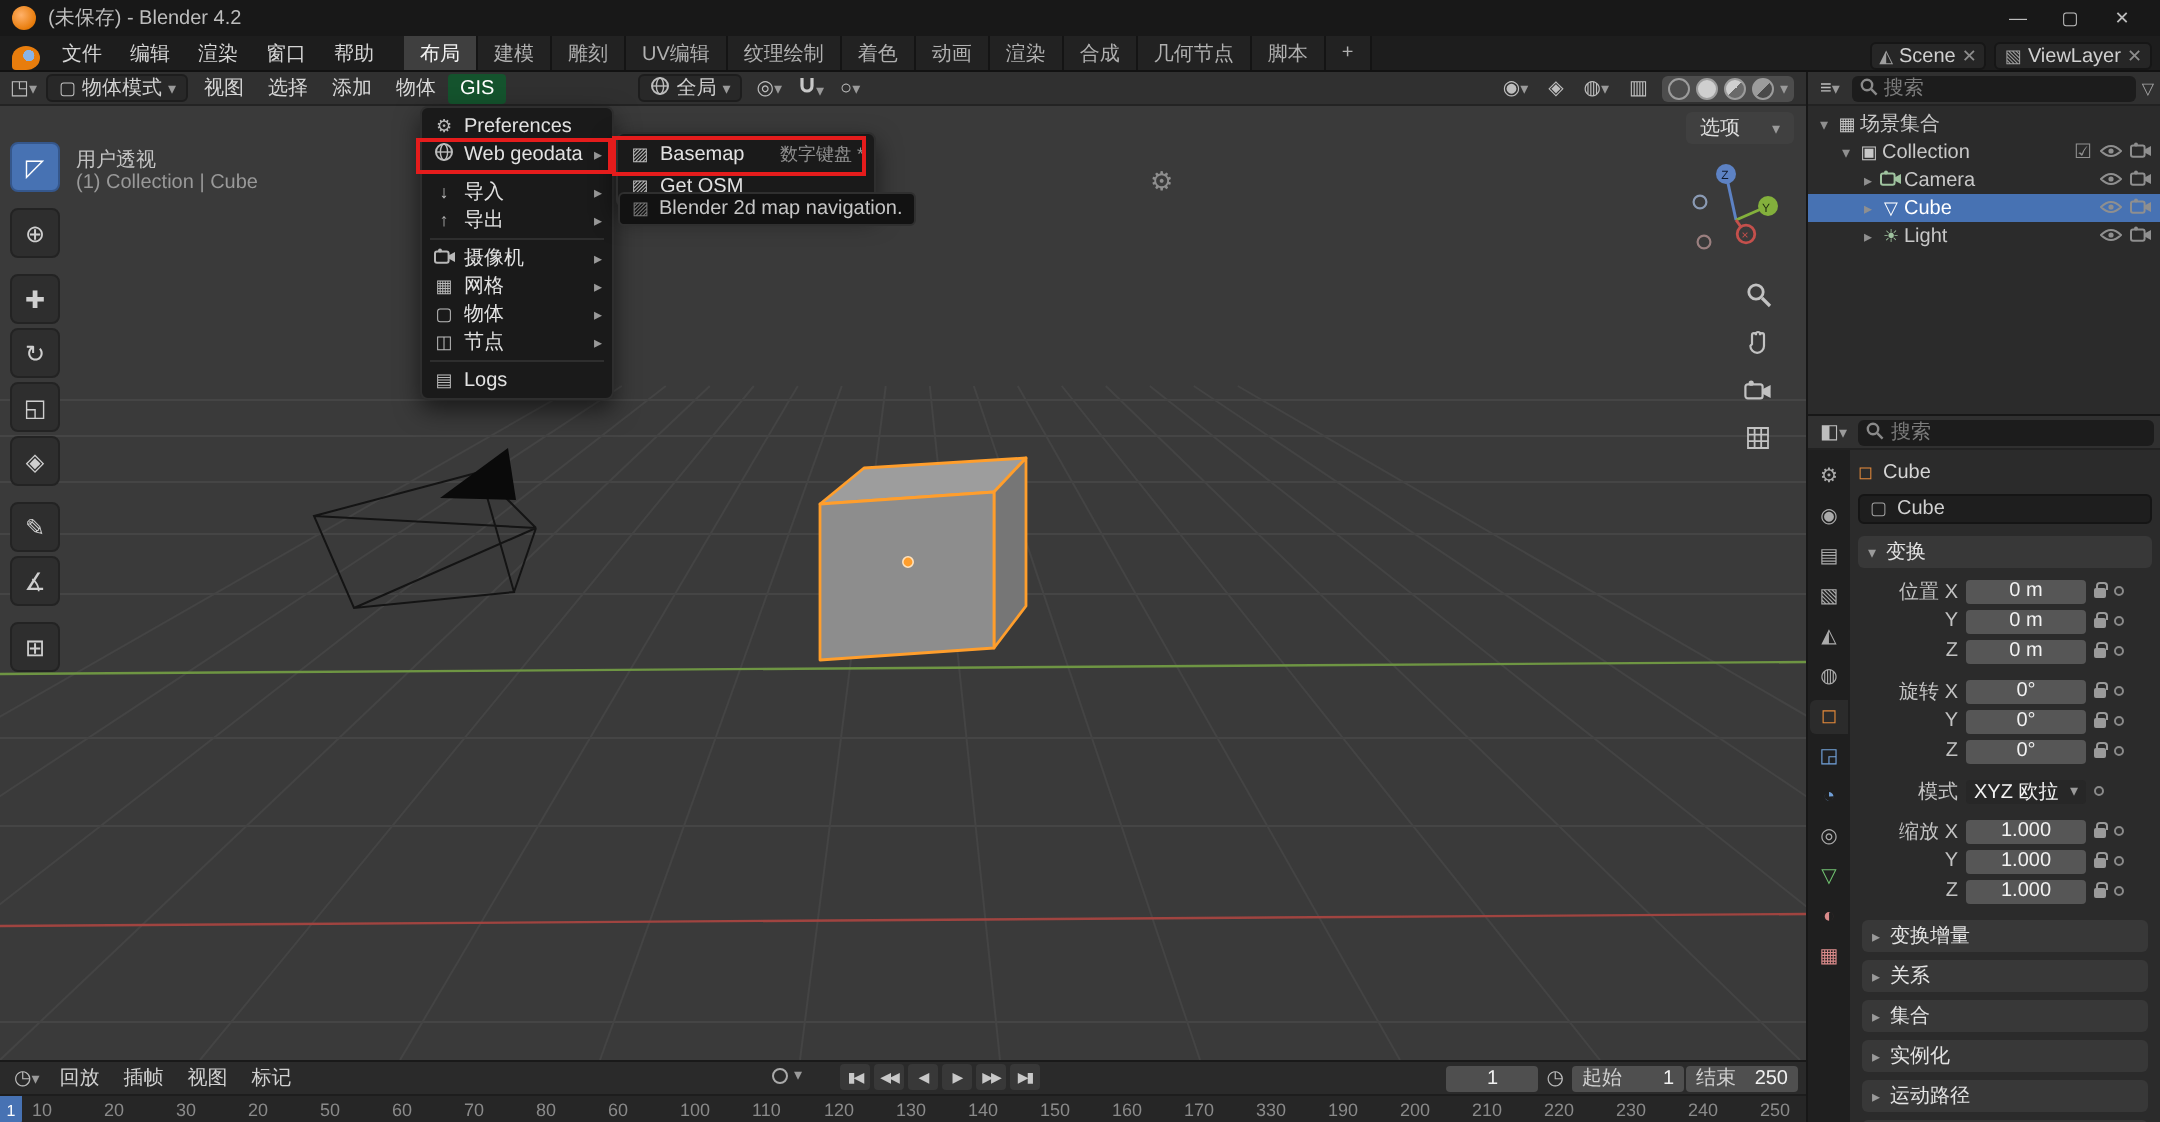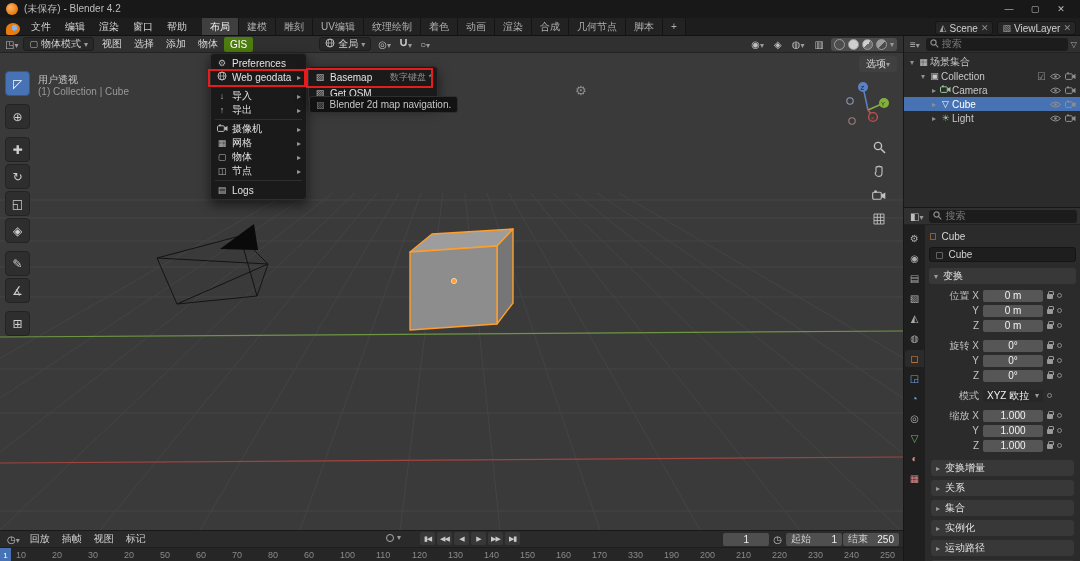--- a/index.html
+++ b/index.html
@@ -25,33 +25,33 @@
   .widget{display:flex;align-items:center;gap:3px;background:#262626;border:1px solid #161616;border-radius:3px;padding:1px 4px;height:14px}
   .widget .wicon{font-size:9px;color:#9f9f9f}
   .widget .x{color:#8d8d8d;font-size:9px}
 
   
   .vh{position:absolute;top:36px;left:0;width:903px;height:17px;background:#303030;display:flex;align-items:center;z-index:4;border-bottom:1px solid #232323;padding:0 2px}
   .vh-ico{color:#bdbdbd;font-size:10px;padding:0 3px}
   .arrow{color:#9a9a9a;font-size:8px}
   .dd{display:flex;align-items:center;gap:3px;background:#282828;border:1px solid #1d1d1d;border-radius:3px;padding:0 5px;margin:0 2px;height:14px}
   .vh-menu{padding:0 6px;color:#d6d6d6;height:15px;display:flex;align-items:center;border-radius:2px}
-  .vh-menu.open{background:#4d7c0f;color:#fff}
+  .vh-menu.open{background:#14532d;color:#fff}
   .vh-center{display:flex;align-items:center;margin-left:64px;gap:2px}
   .vh-right{margin-left:auto;display:flex;align-items:center;gap:4px;padding-right:4px}
   .shade{width:11px;height:11px;border-radius:50%;border:1px solid #9c9c9c;display:inline-block}
   .shade.solid{background:#cfcfcf}
   .shade-pill{background:#4d4d4d;border-radius:3px;display:flex;gap:3px;padding:1px 3px;align-items:center}
 
   
   .viewport{position:absolute;top:53px;left:0;width:903px;height:477px;background:#3a3a3a;overflow:hidden}
   svg.scene{position:absolute;left:0;top:0}
   .vp-label{position:absolute;left:38px;top:20px;color:#c4c4c4}
   .vp-sublabel{position:absolute;left:38px;top:33px;color:#999}
-  .options-btn{position:absolute;right:6px;top:3px;background:#404040;border-radius:3px;padding:1px 7px;color:#ddd;display:flex;gap:0;align-items:center;z-index:3}
+  .options-btn{position:absolute;right:6px;top:3px;background:#404040;border-radius:3px;padding:1px 7px;color:#ddd;display:flex;gap:16px;align-items:center;z-index:3}
   .toolbar{position:absolute;left:5px;top:18px;display:flex;flex-direction:column;gap:2px;z-index:3}
   .tool{width:25px;height:25px;background:#2e2e2e;border:1px solid #232323;border-radius:4px;display:flex;align-items:center;justify-content:center;color:#cfcfcf;font-size:12px}
   .tool.active{background:var(--accent);border-color:#35578c;color:#fff}
   .tool.gap{margin-top:6px}
   .gizmo{position:absolute;right:14px;top:22px;width:60px;height:60px;z-index:2}
   .nav-icons{position:absolute;right:16px;top:86px;display:flex;flex-direction:column;gap:8px;align-items:center;z-index:2}
   .nav-ico{width:16px;height:16px;display:flex;align-items:center;justify-content:center;color:#c2c2c2}
 
   
   .menu-panel{position:absolute;background:#1a1a1a;border:1px solid #2e2e2e;border-radius:4px;box-shadow:0 5px 12px rgba(0,0,0,.55);z-index:20;padding:2px 0}
@@ -65,21 +65,21 @@
   .msep{height:1px;background:#2e2e2e;margin:2px 4px}
   .tooltip{position:absolute;left:309px;top:96px;background:#121212;border:1px solid #2f2f2f;border-radius:3px;padding:2px 6px;color:#c6c6c6;z-index:30;display:flex;gap:5px;align-items:center;white-space:nowrap}
   .tooltip .tico{color:#777;font-size:9px}
   .redbox{position:absolute;border:2px solid var(--red);z-index:40;pointer-events:none}
   #redbox-web{left:208px;top:69px;width:98px;height:18px}
   #redbox-basemap{left:306px;top:68px;width:127px;height:20px}
 
   
   .right-panel{position:absolute;top:36px;right:0;width:177px;bottom:0;background:#2b2b2b;border-left:1px solid #171717}
   .panel-header{height:17px;background:#303030;display:flex;align-items:center;padding:0 3px;gap:3px;border-bottom:1px solid #222}
-  .search{flex:1;display:flex;align-items:center;gap:3px;background:#1c1c1c;border-radius:3px;height:13px;padding:0 4px;color:#7c7c7c}
+  .search{flex:1;display:flex;align-items:flex-end;gap:3px;background:#1c1c1c;border-radius:3px;height:13px;padding:0 4px;color:#7c7c7c}
   .outliner{position:absolute;top:0;left:0;right:0;height:171px}
   .otree{padding-top:2px}
   .orow{height:14px;display:flex;align-items:center;padding-right:4px;color:#c8c8c8}
   .orow.selected{background:var(--accent);color:#fff}
   .orow .tgl{width:10px;text-align:center;color:#8f8f8f;font-size:8px;flex:none}
   .orow .oico{width:13px;text-align:center;font-size:9px;flex:none}
   .orow .olabel{flex:1;white-space:nowrap;overflow:hidden}
   .orow .ricons{display:flex;gap:4px;align-items:center;color:#8f8f8f}
   .data-ico{color:#9fc39f}
   .props{position:absolute;top:171px;left:0;right:0;bottom:0;border-top:1px solid #171717}

